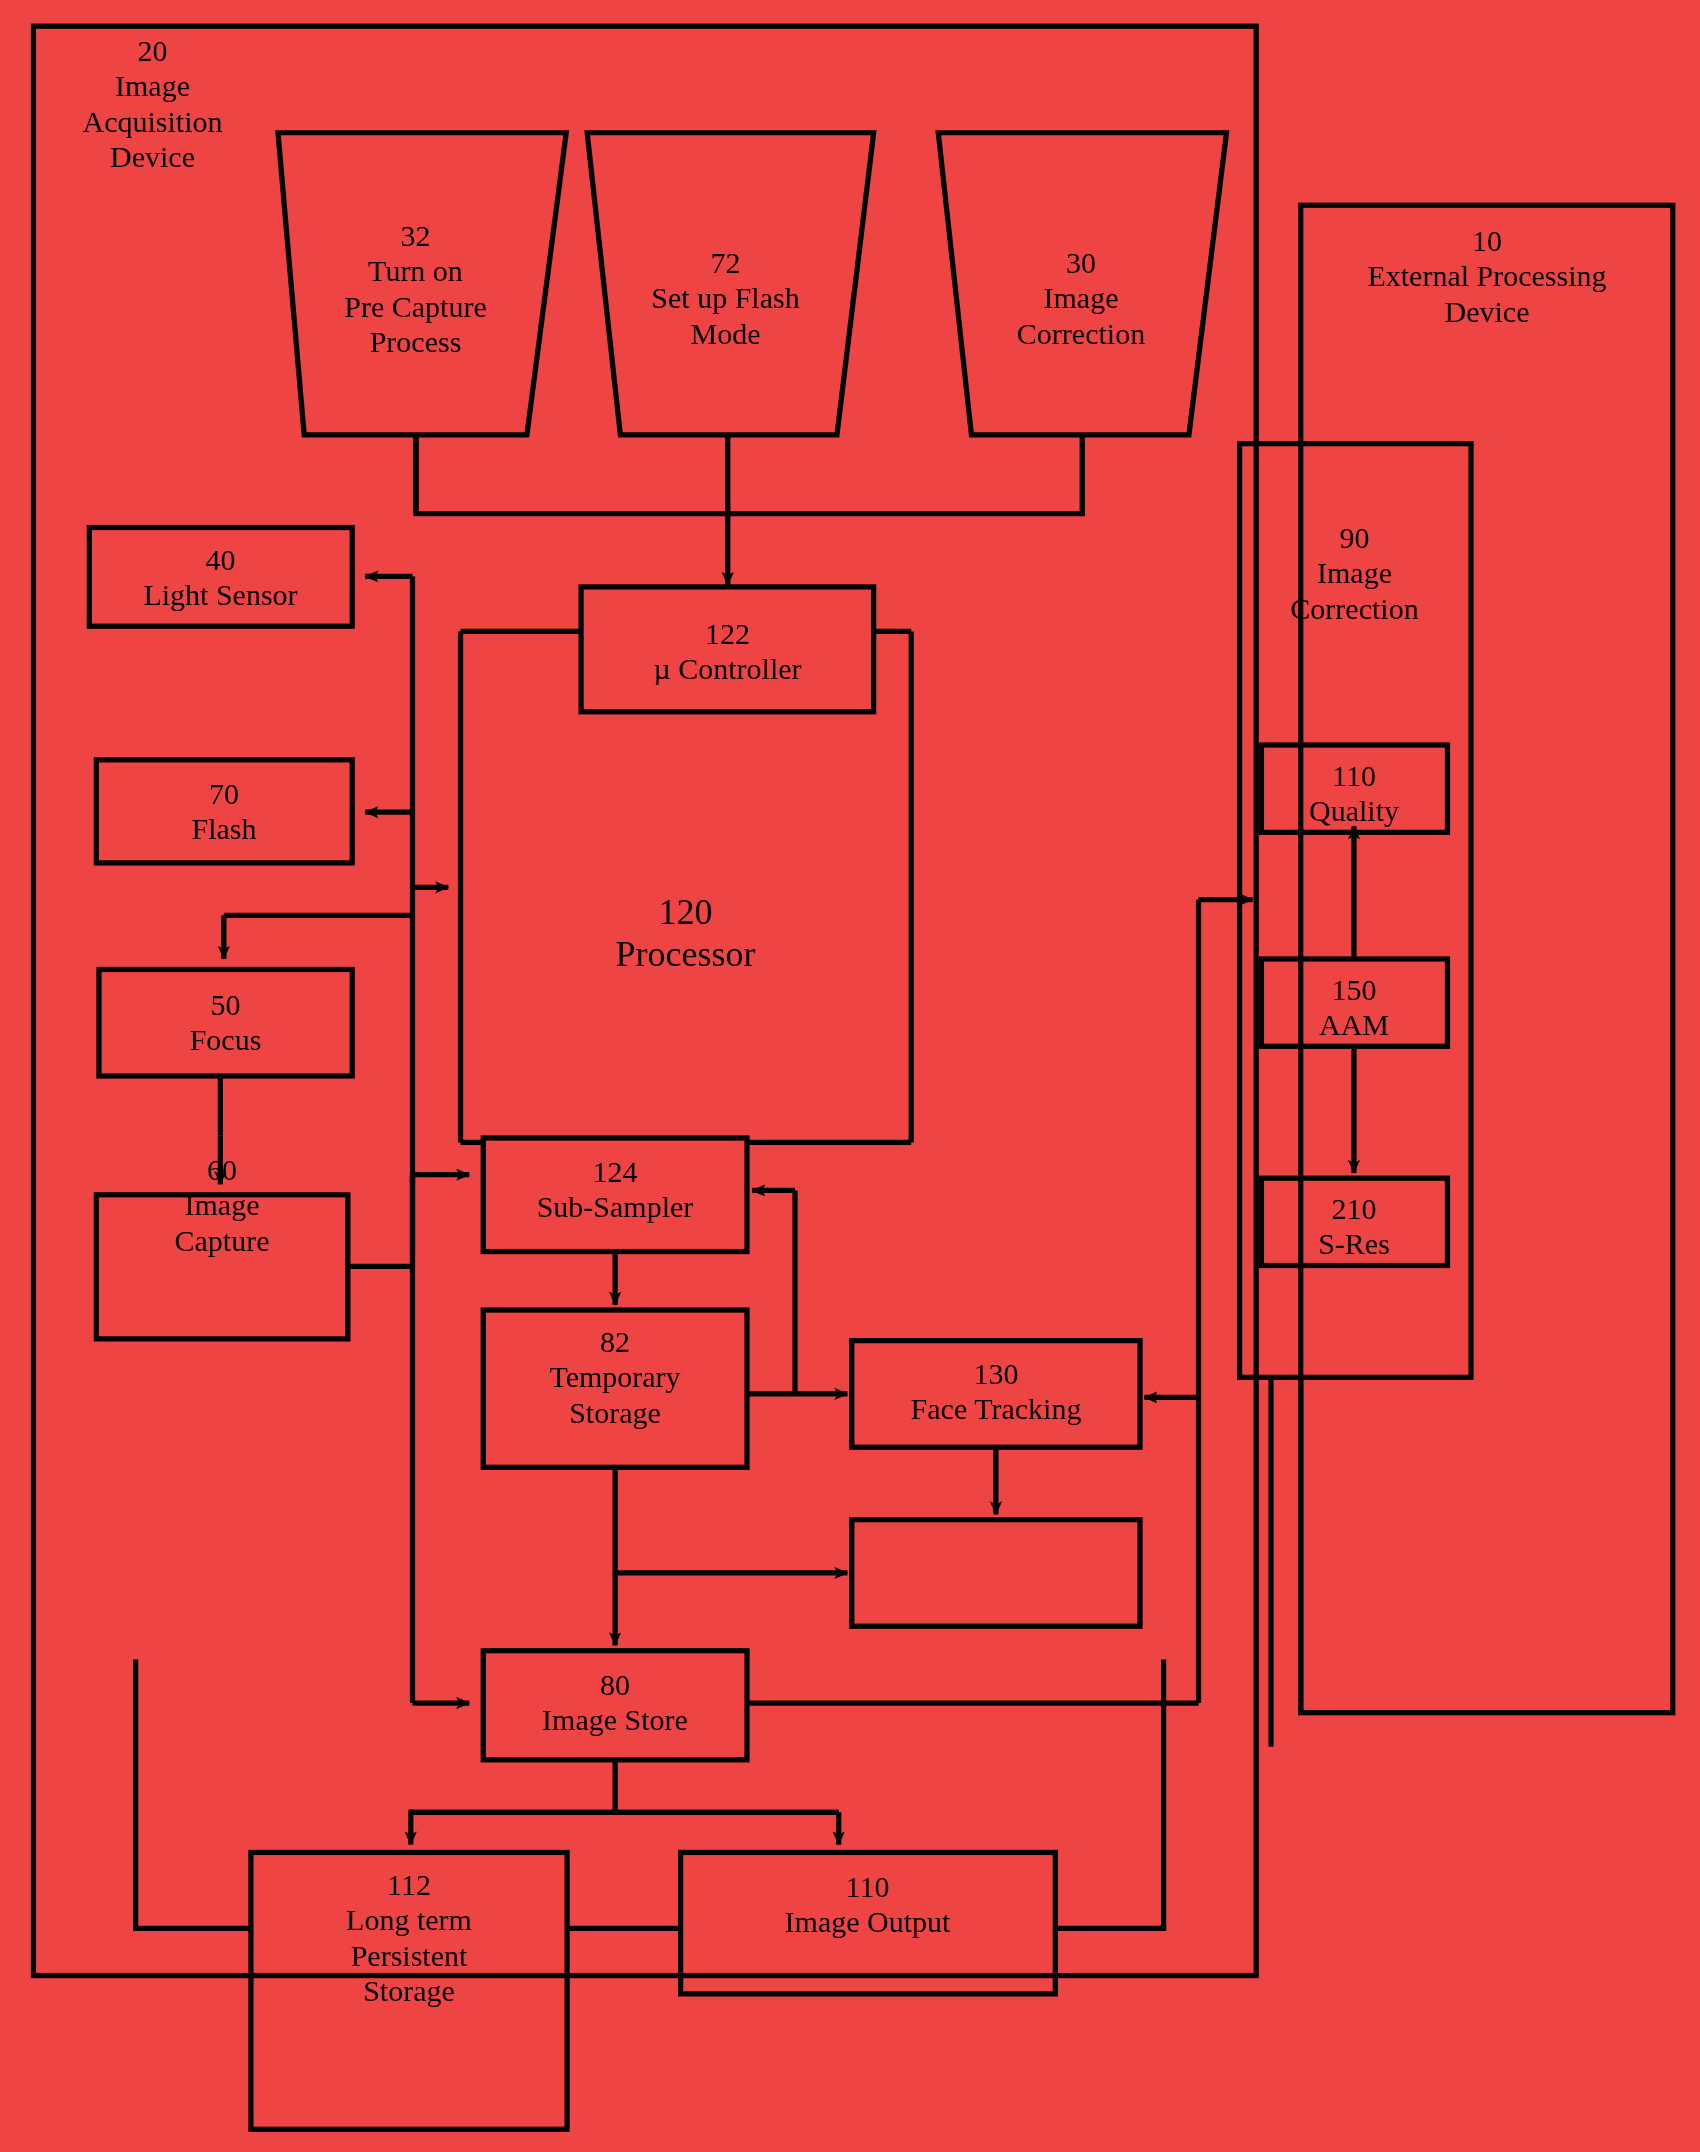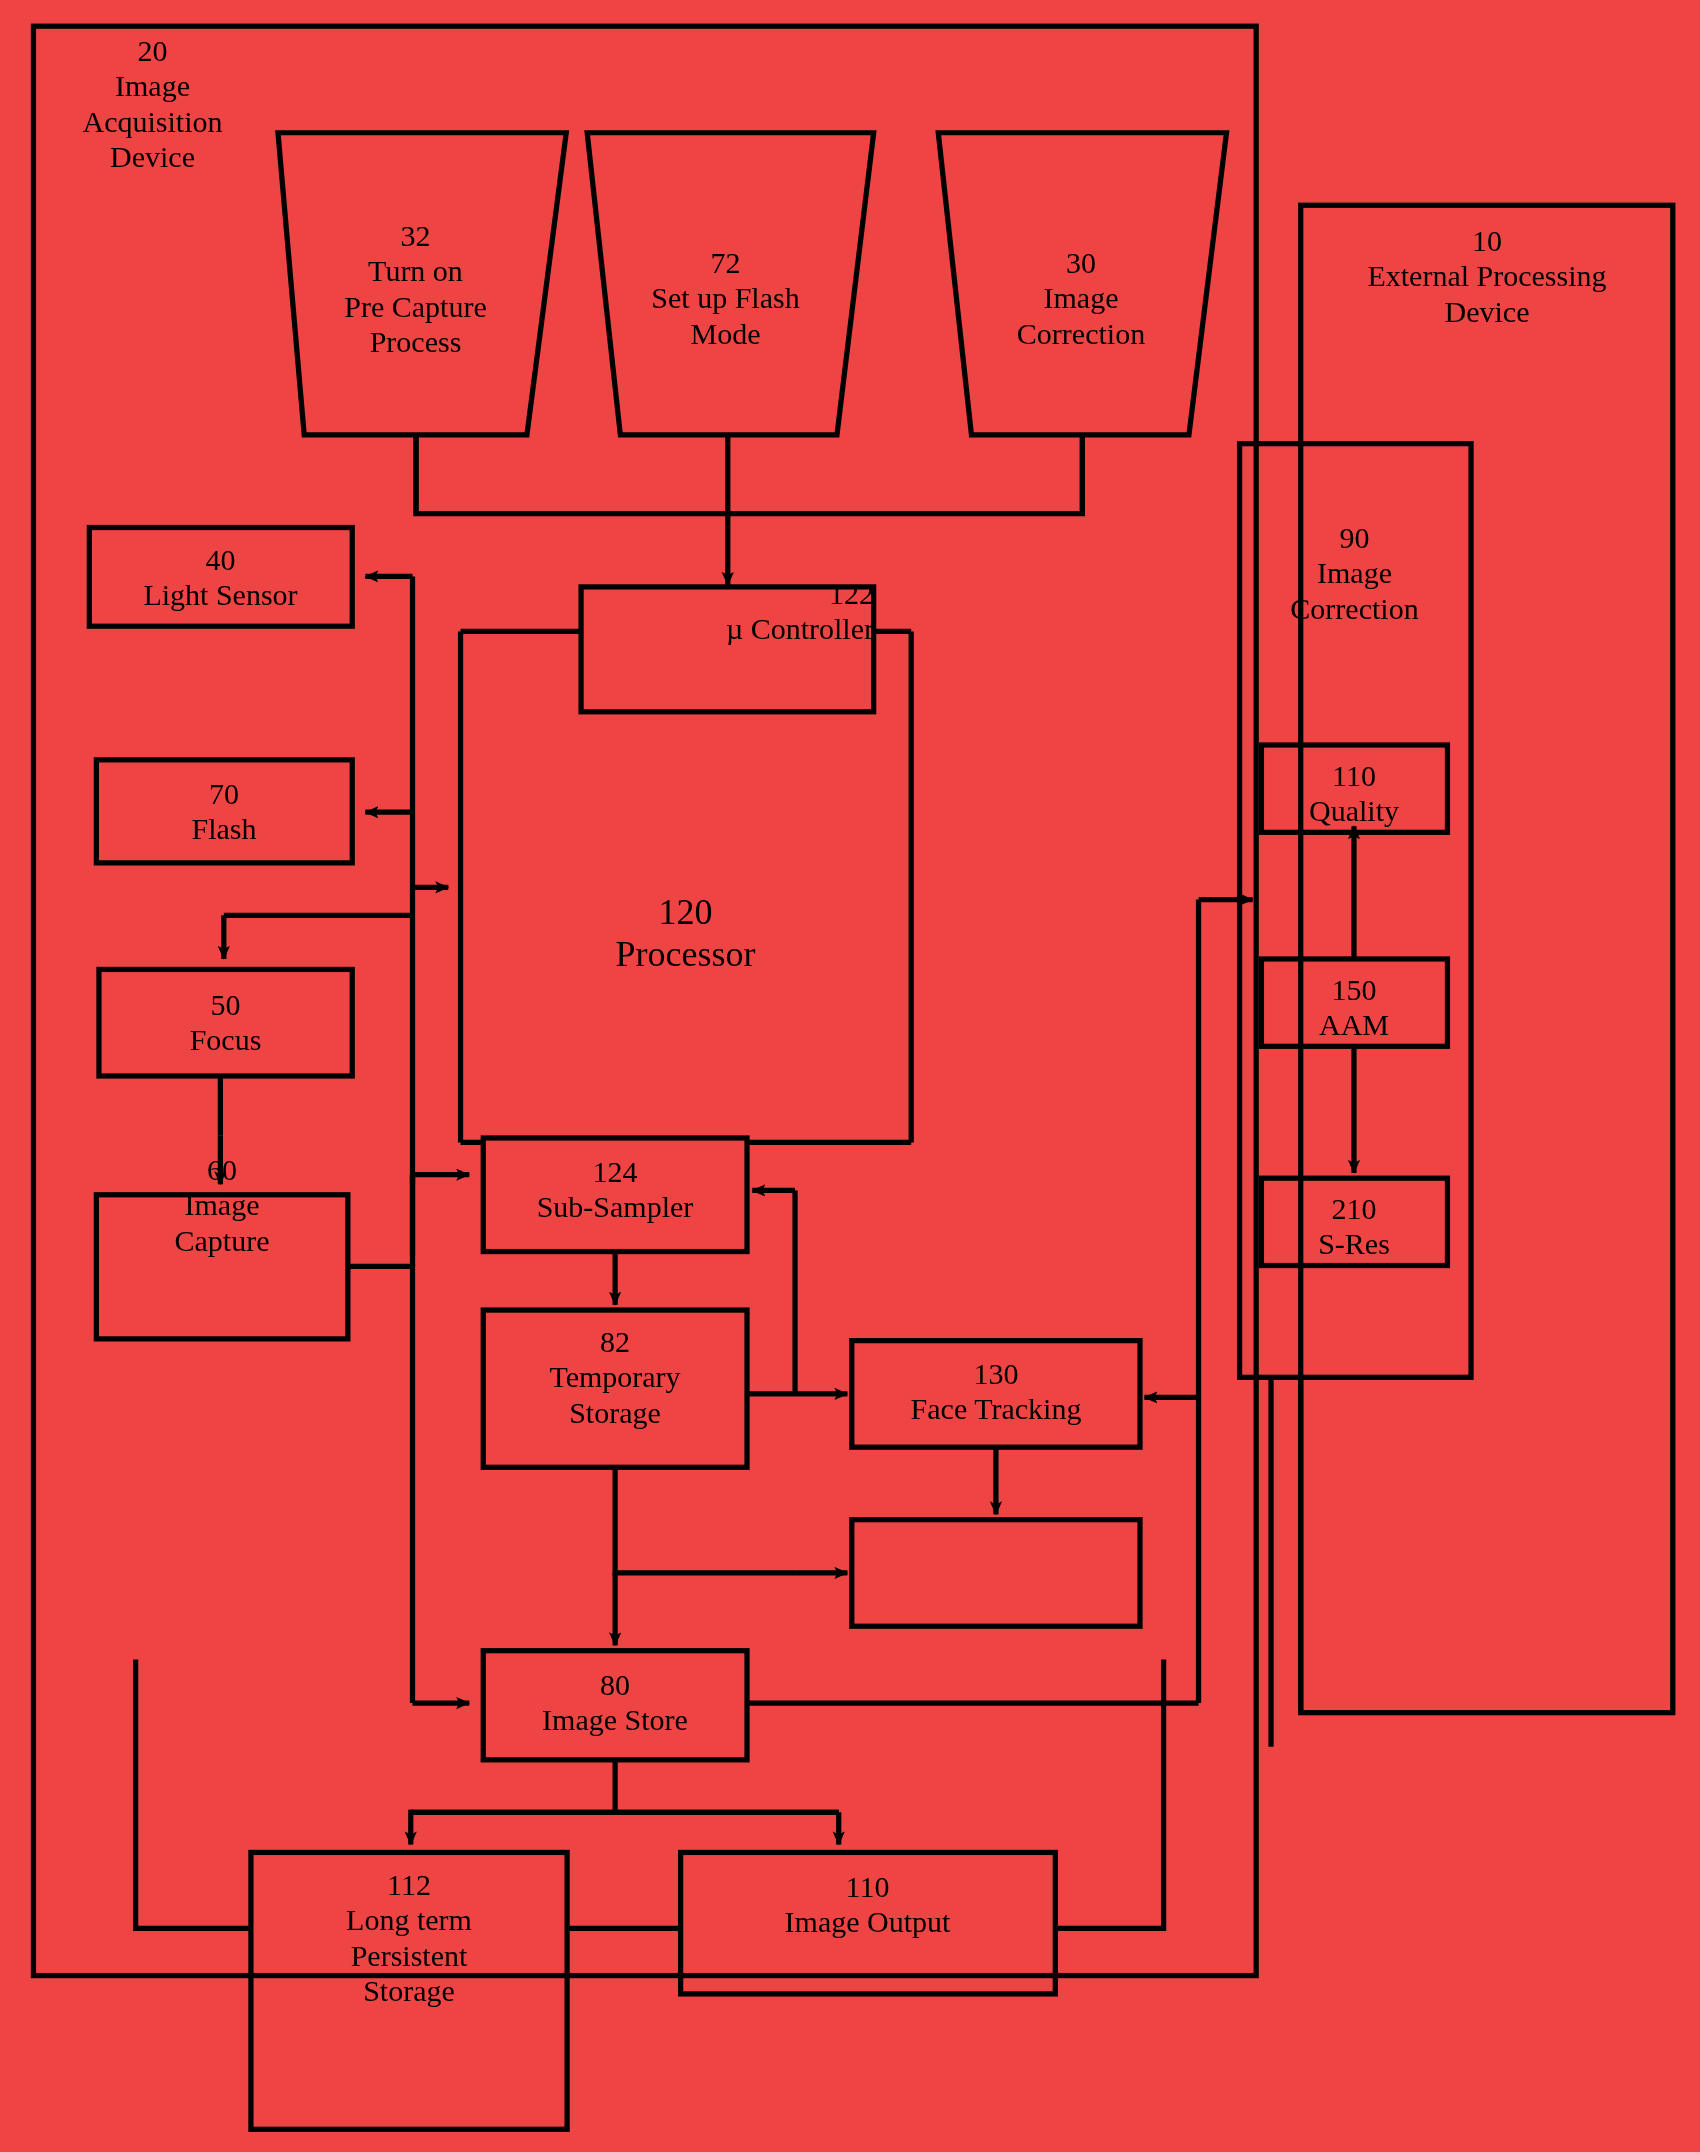--- a/index.html
+++ b/index.html
@@ -167,21 +167,21 @@
 Process</div>
 
   <div class="lbl" style="left:603px; top:245px; width:245px;">72
 Set up Flash
 Mode</div>
 
   <div class="lbl" style="left:961px; top:245px; width:240px;">30
 Image
 Correction</div>
 
-  <div class="lbl" style="left:581px; top:576px; width:293px;text-align:right;">122
+  <div class="lbl" style="left:581px; top:616px; width:293px;">122
 µ Controller</div>
 
   <div class="lbl" style="left:89px; top:542px; width:263px;">40
 Light Sensor</div>
 
   <div class="lbl" style="left:96px; top:776px; width:256px;text-align:center;">70
 Flash</div>
 
   <div class="lbl" style="left:99px; top:987px; width:253px;">50
 Focus</div>

